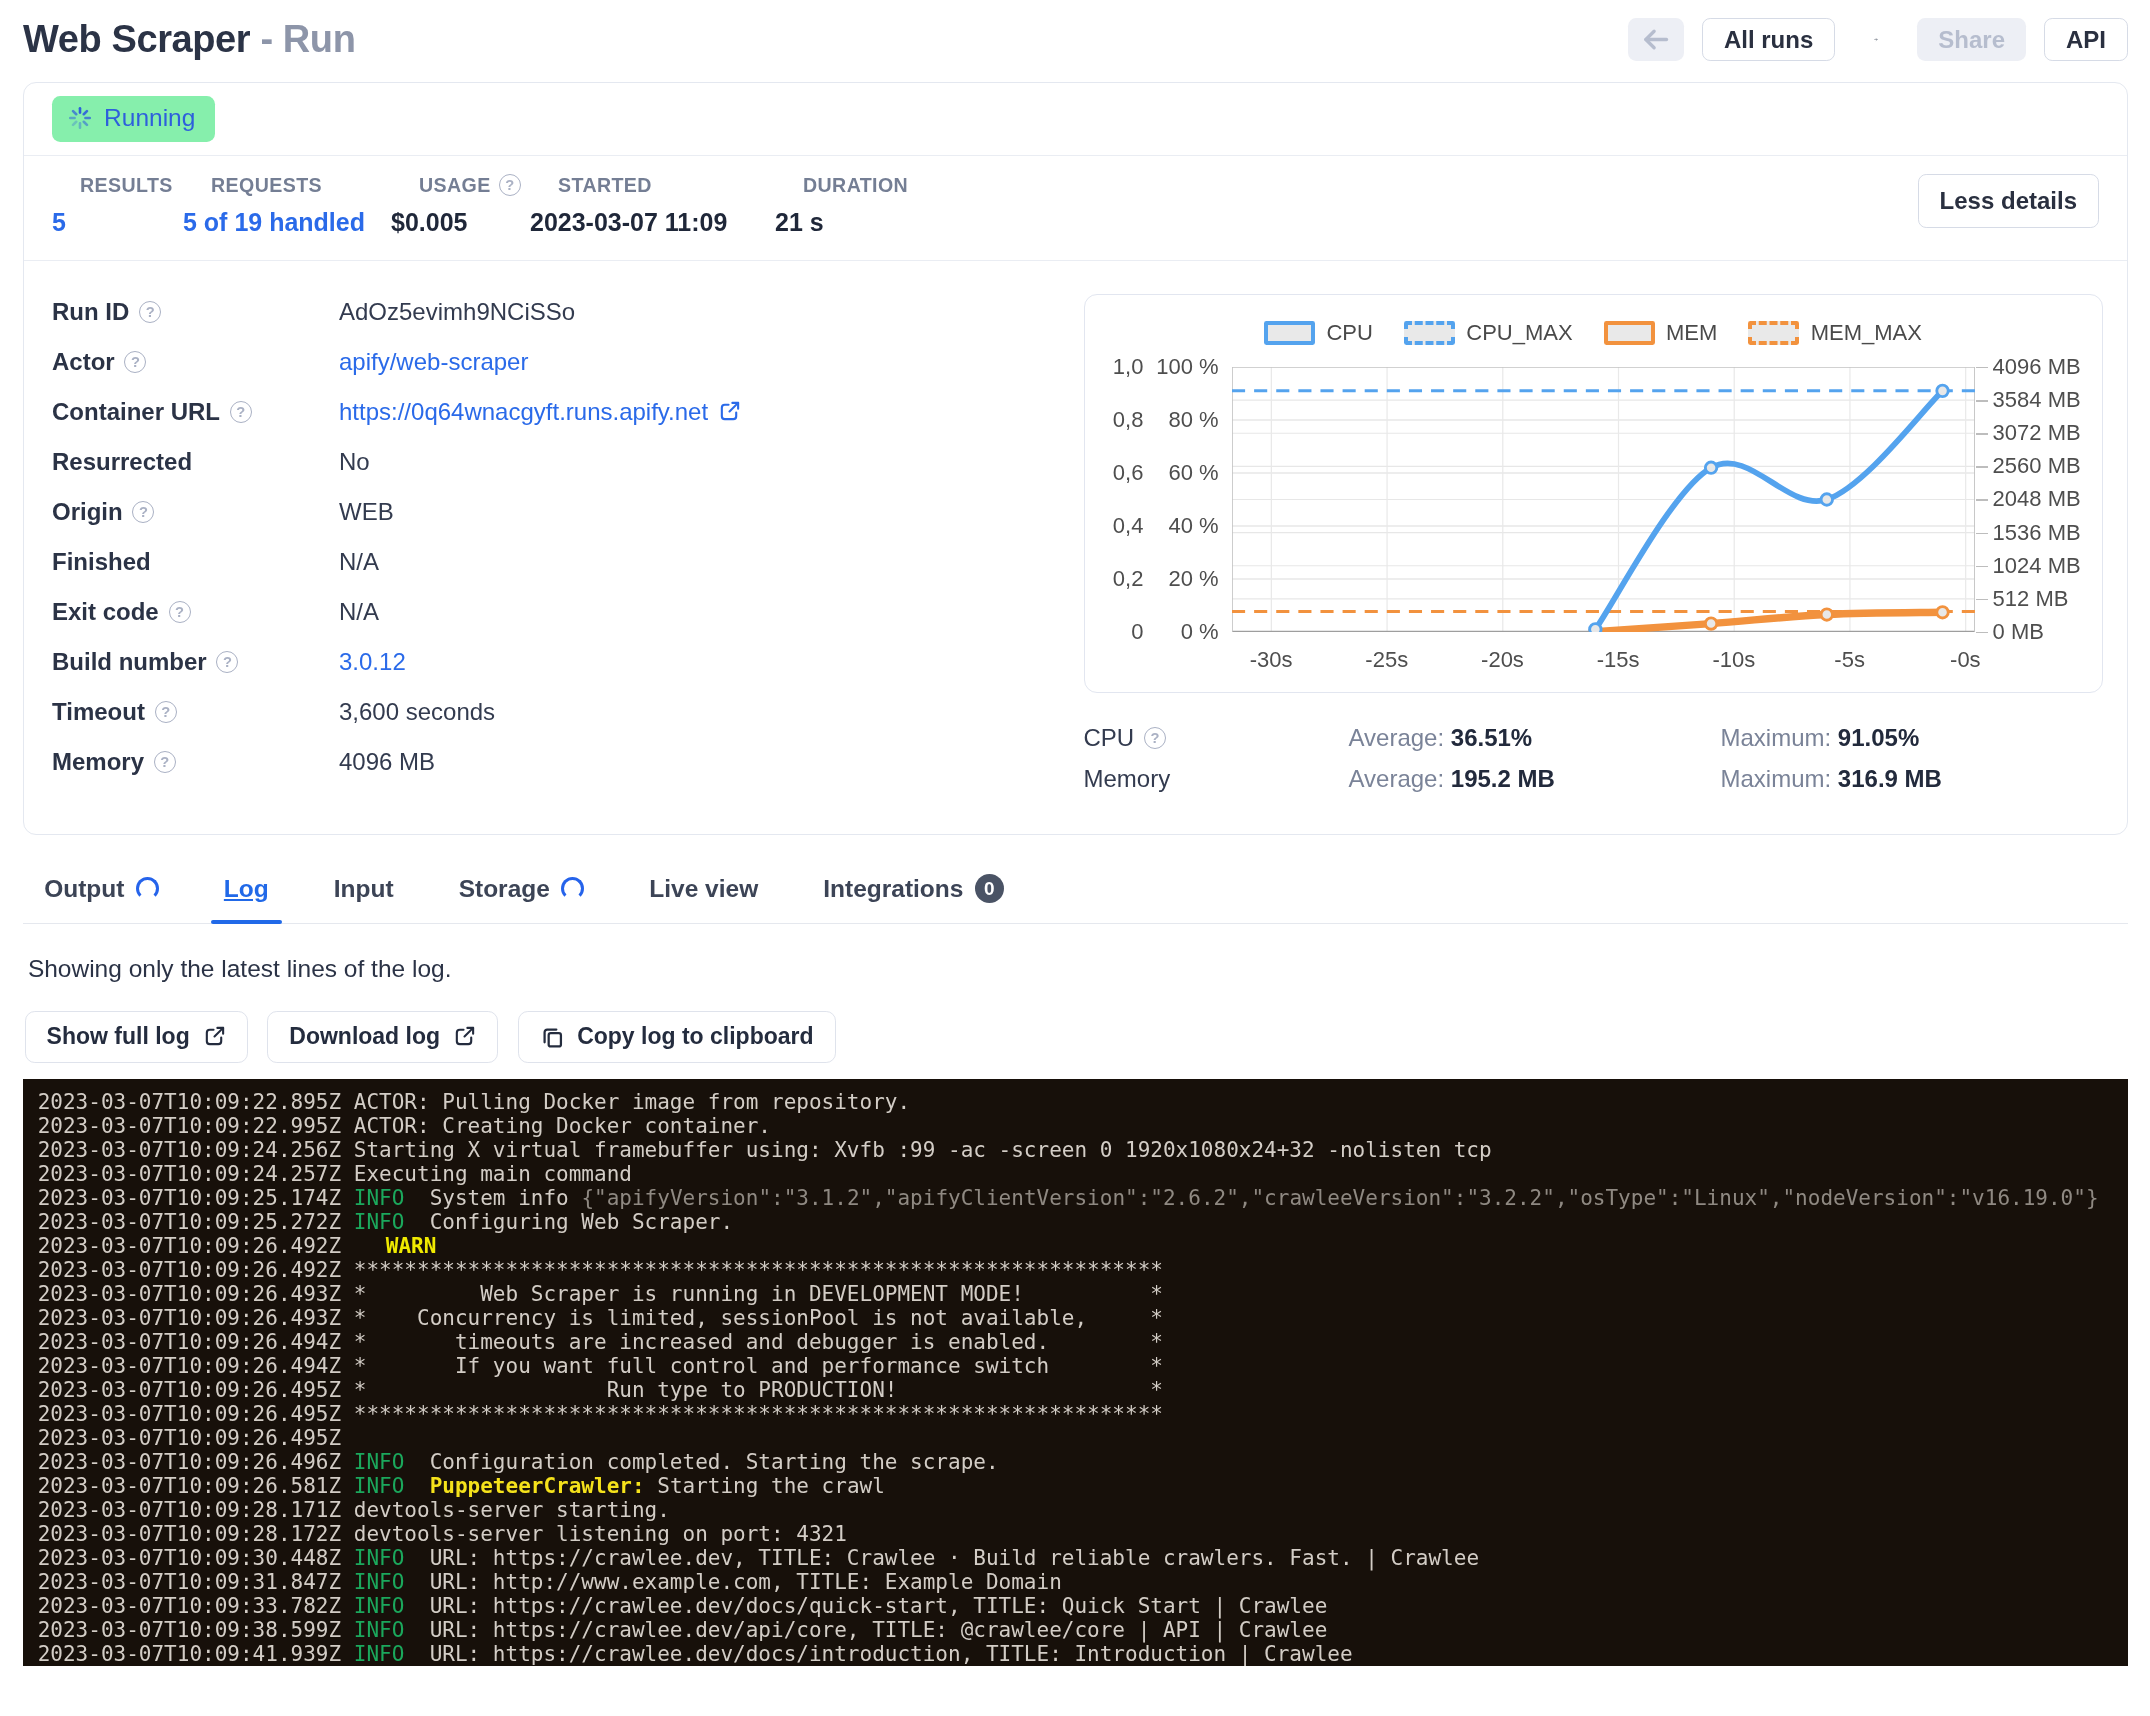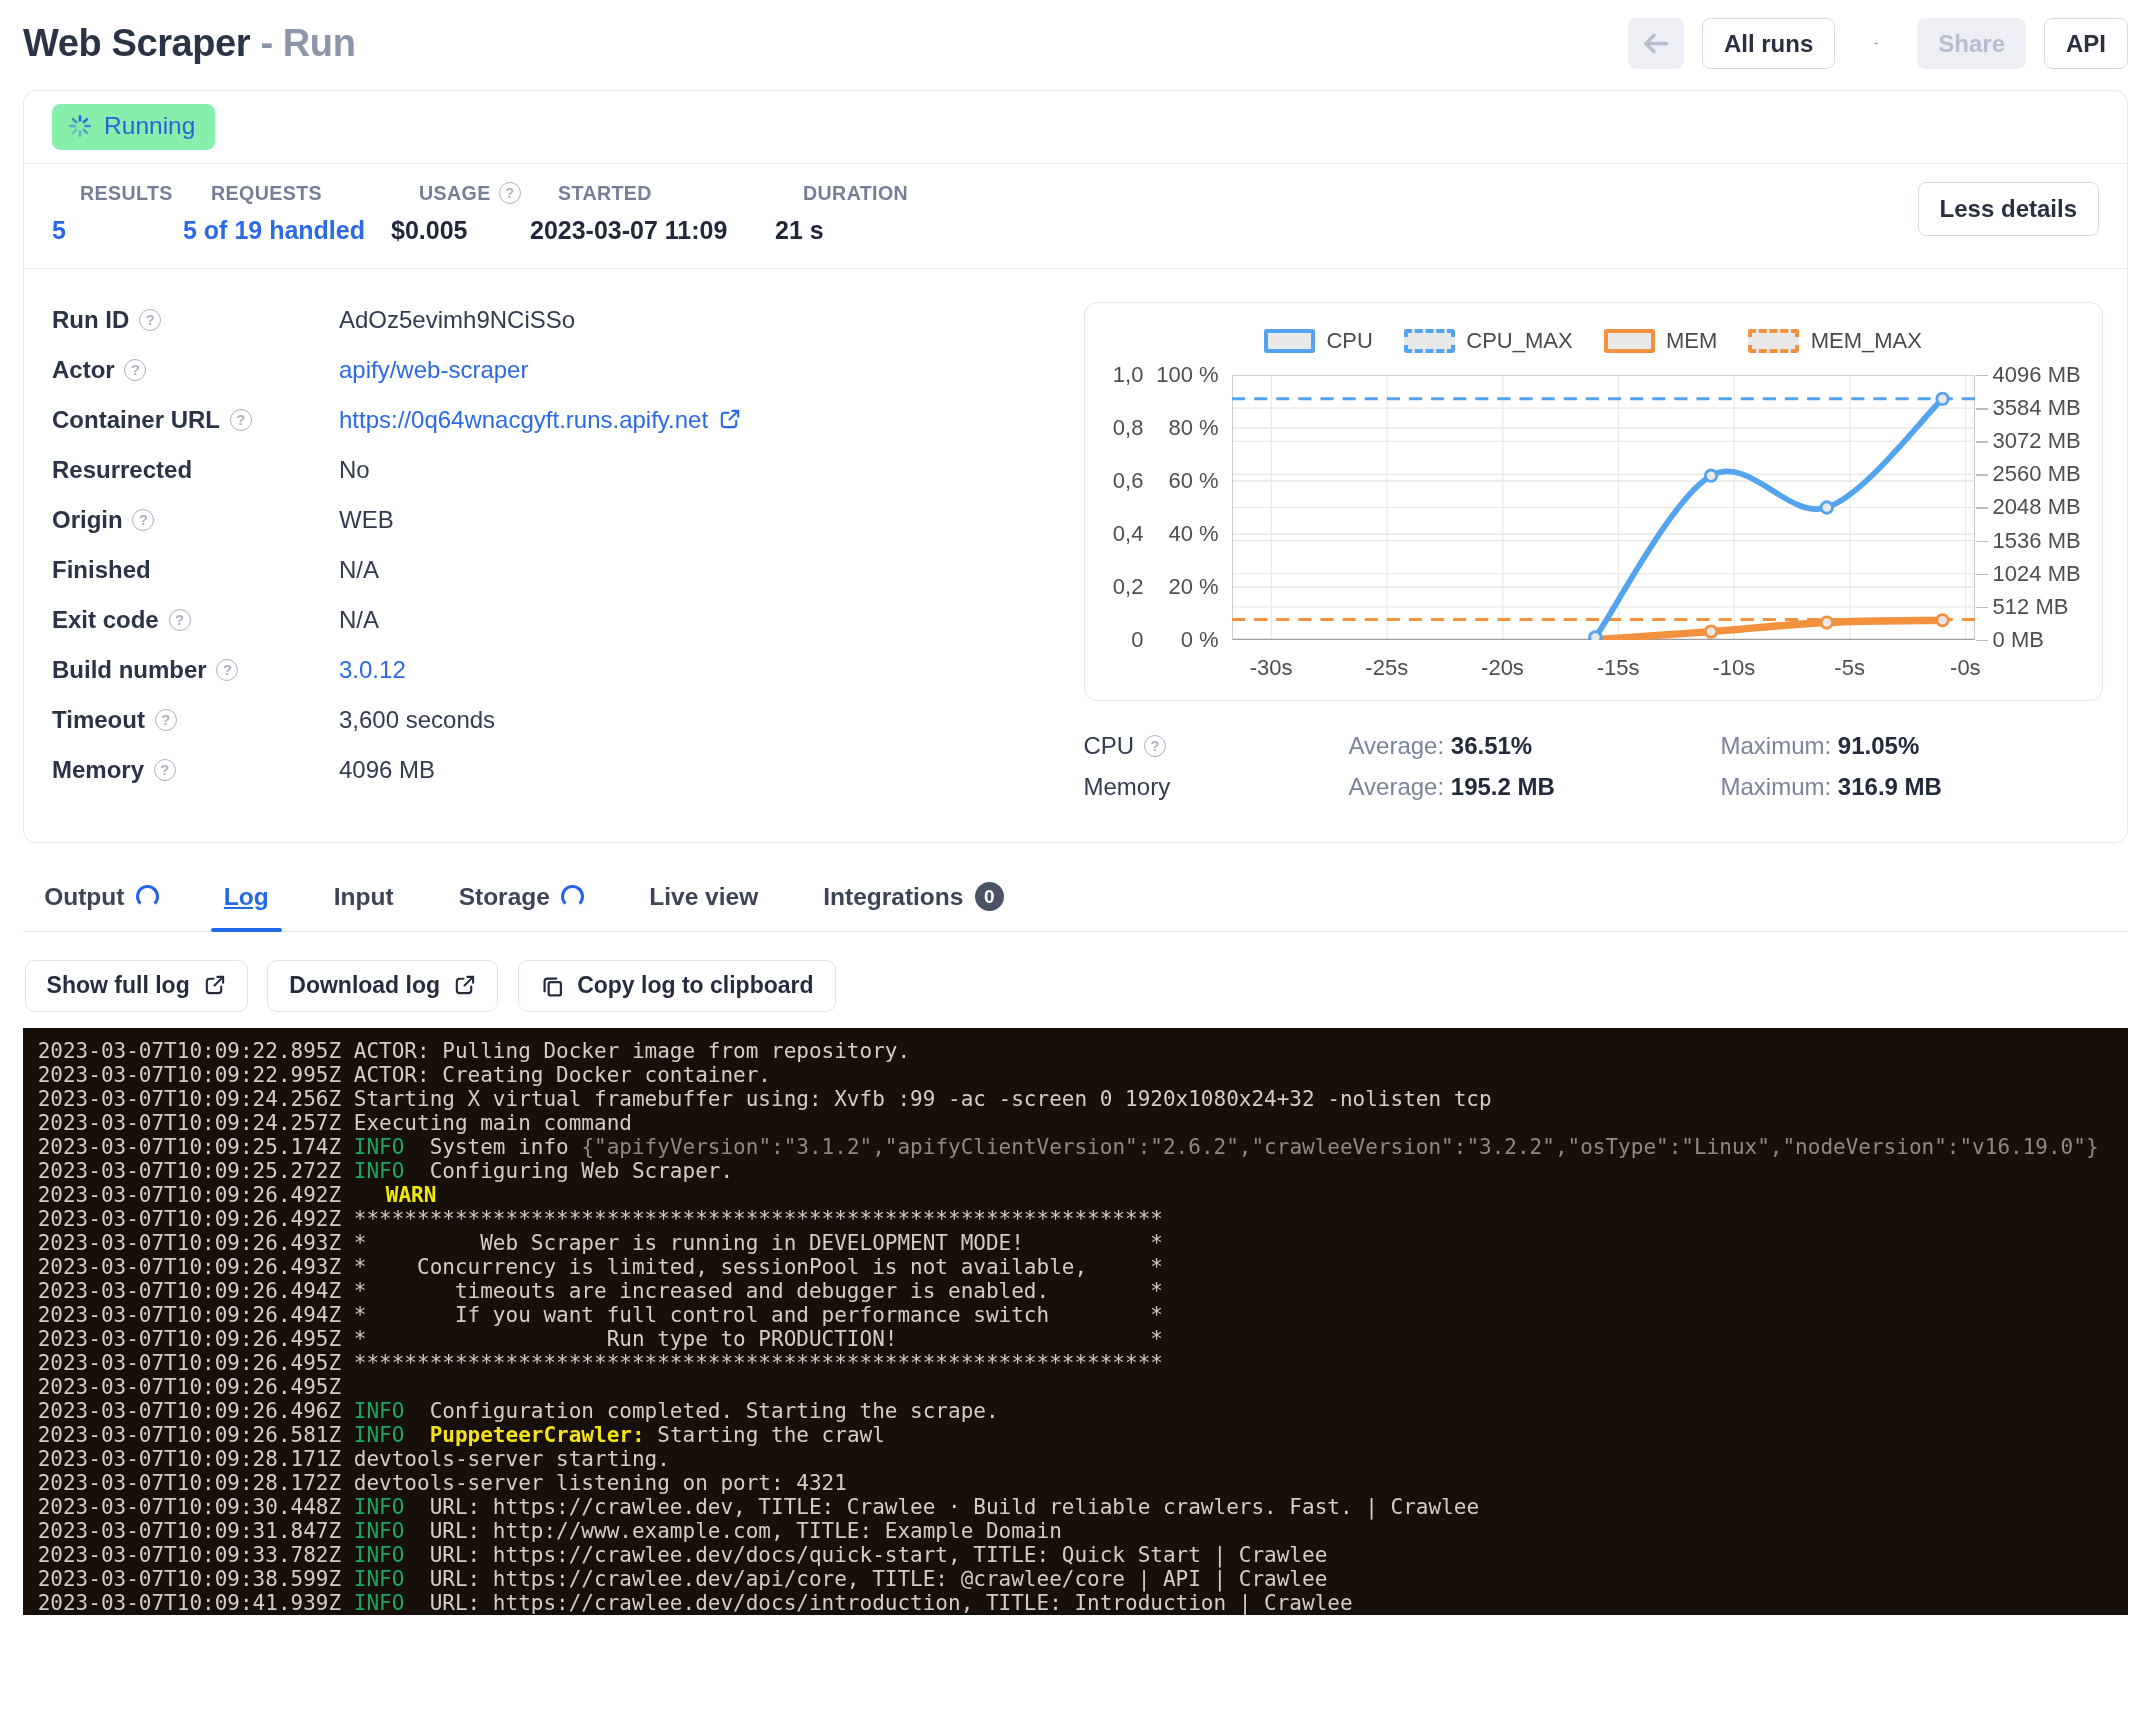--- a/index.html
+++ b/index.html
@@ -6,21 +6,21 @@
   html,body { background:#ffffff; }
   body { width:2151px; font-family:"Liberation Sans", sans-serif; color:#252d3f; }
   .page { padding:18px 23px 0; }
 
   
   .header-row { display:flex; justify-content:space-between; align-items:center; margin-bottom:21px; }
   .page-title { font-size:38px; font-weight:bold; color:#2b3346; letter-spacing:-0.4px; }
   .page-title .subtitle { color:#8d95a9; }
   .header-actions { display:flex; align-items:center; gap:18px; }
   .btn { display:inline-flex; align-items:center; justify-content:center; gap:9.8px;
-         height:51px; padding:0 21px; border-radius:8.2px; font-size:24px; font-weight:600;
+         height:43px; padding:0 21px; border-radius:8.2px; font-size:24px; font-weight:600;
          color:#2a3040; background:#fff; border:1.6px solid #d6dbe6; cursor:pointer; }
   .btn.icon-only { width:56px; padding:0; }
   .btn.ghost-disabled { background:#edeff5; border:none; color:#b6bdce; }
   .btn.naked { border:none; background:none; width:46px; }
   .arrow-svg { width:33px; height:33px; }
 
   
   .main-card { border:1.6px solid #e4e8f0; border-radius:13px; overflow:hidden; }
   .status-row { padding:13px 28px; border-bottom:1.6px solid #eaedf3; }
   .status-badge { display:inline-flex; align-items:center; gap:11.4px; background:#86efac; color:#2e5fdc;
@@ -416,20 +416,21 @@
       </div>
       <div class="tab">
         <span>Live view</span>
       </div>
       <div class="tab">
         <span>Integrations</span>
         <span class="count-badge">0</span>
       </div>
     </div>
 
+  <div class="log-notice">Showing only the latest lines of the log.</div>
 
   <div class="log-buttons">
       <button class="log-btn">
         <span>Show full log</span>
         <svg style="color:#242c3e" width="23" height="23" viewBox="0 0 24 24" fill="none" stroke="currentColor" stroke-width="2.2" stroke-linecap="round" stroke-linejoin="round">
           <path d="M11 5H7a3 3 0 0 0-3 3v9a3 3 0 0 0 3 3h9a3 3 0 0 0 3-3v-4"></path>
           <path d="M12 12 21 3"></path>
           <path d="M15 3h6v6"></path>
         </svg>
       </button>

